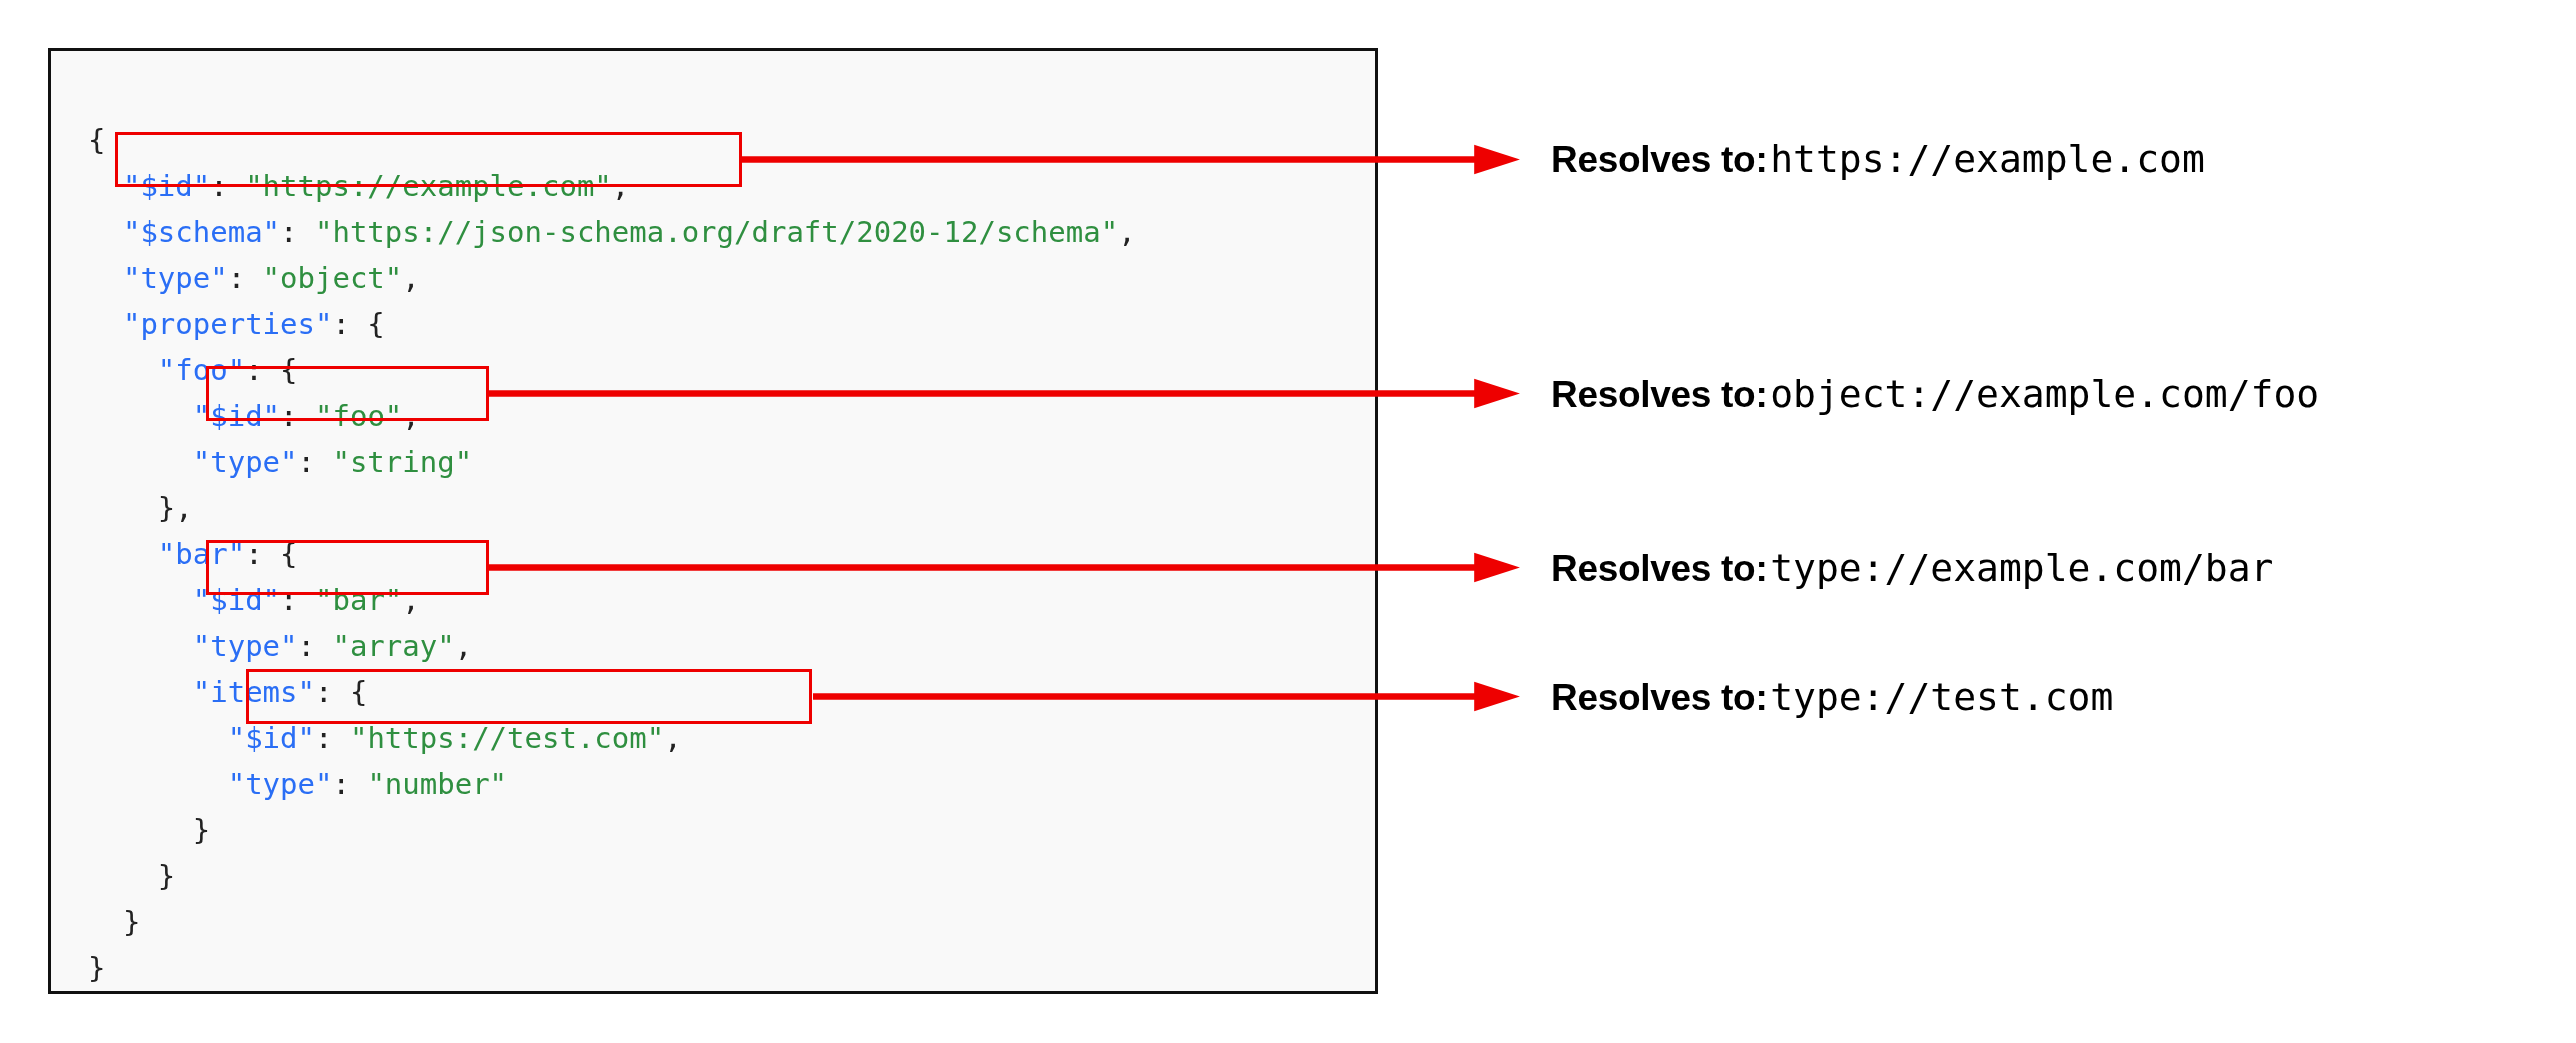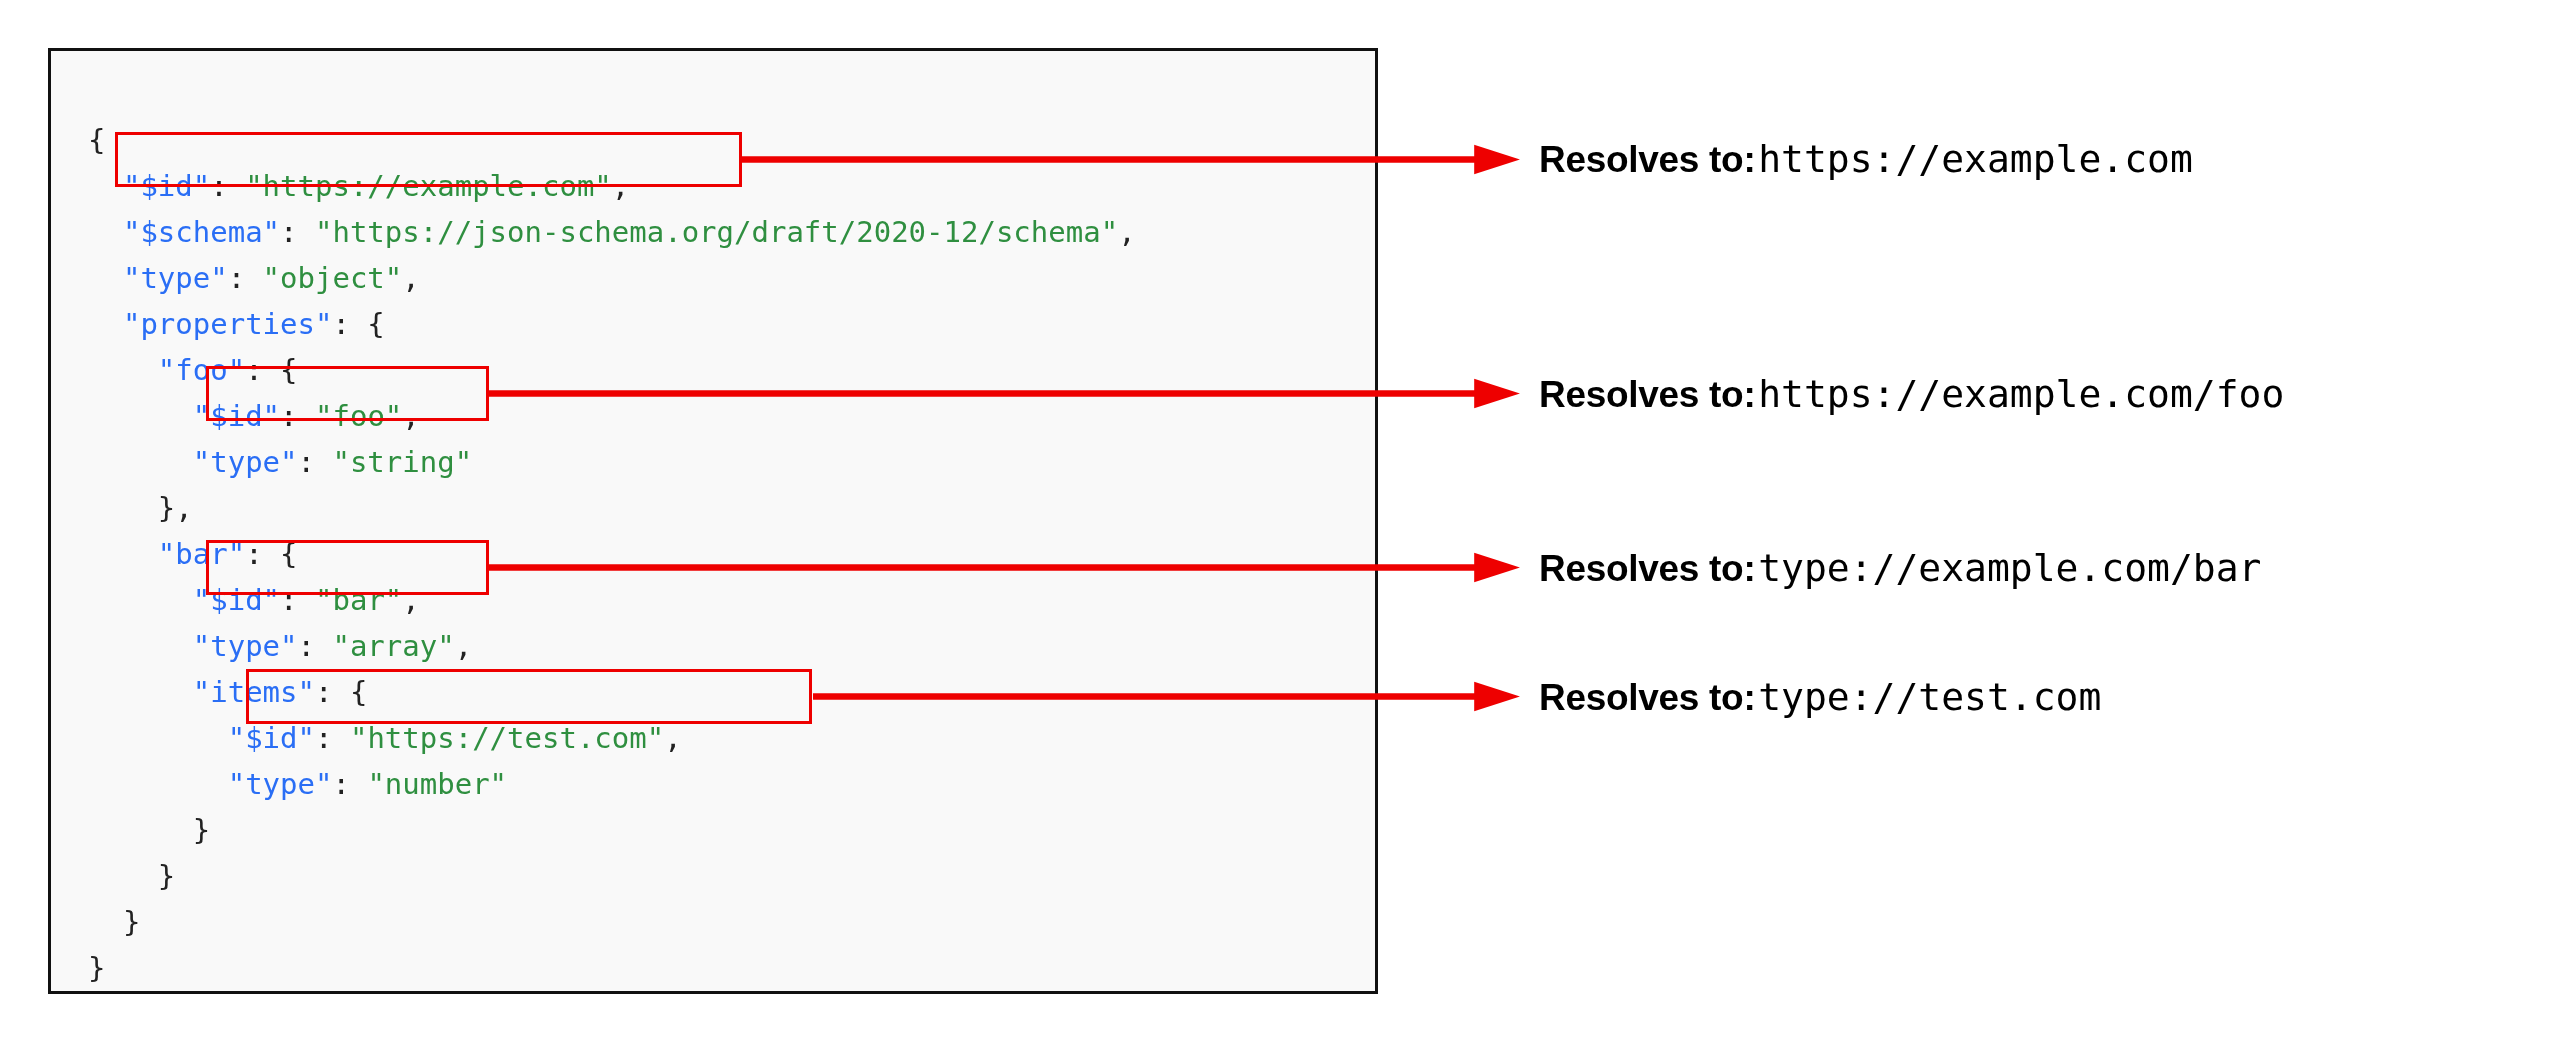--- a/index.html
+++ b/index.html
@@ -63,20 +63,21 @@
   #arrow-2 { left: 489px;  top: 375px;  width: 1034px; height: 37px; }
   #arrow-3 { left: 489px;  top: 549px;  width: 1034px; height: 37px; }
   #arrow-4 { left: 813px; top: 678px; width: 710px; height: 37px; }
 
   
   .annot {
     position: absolute;
     white-space: nowrap;
     color: #000000;
     line-height: 1;
+    margin-left: 12px;
   }
   .annot .lead {
     font-family: "Liberation Sans", sans-serif;
     font-weight: bold;
     font-size: 37px;
     letter-spacing: -0.3px;
   }
   .annot .url {
     font-family: "DejaVu Sans Mono", "Liberation Mono", monospace;
     font-weight: 400;
@@ -115,21 +116,21 @@
   <line x1="0" y1="30" x2="1094" y2="30" stroke="#ee0000" stroke-width="11"></line>
   <polygon points="1084,6 1159,30 1084,54" fill="#ee0000"></polygon>
 </svg>
 
 <div class="annot" id="annot-1">
   <span class="lead">Resolves to:</span>
   <span class="url">https://example.com</span>
 </div>
 <div class="annot" id="annot-2">
   <span class="lead">Resolves to:</span>
-  <span class="url">https://example.com/foo</span>
+  <span class="url">object://example.com/foo</span>
 </div>
 <div class="annot" id="annot-3">
   <span class="lead">Resolves to:</span>
   <span class="url">type://example.com/bar</span>
 </div>
 <div class="annot" id="annot-4">
   <span class="lead">Resolves to:</span>
   <span class="url">type://test.com</span>
 </div>
 

